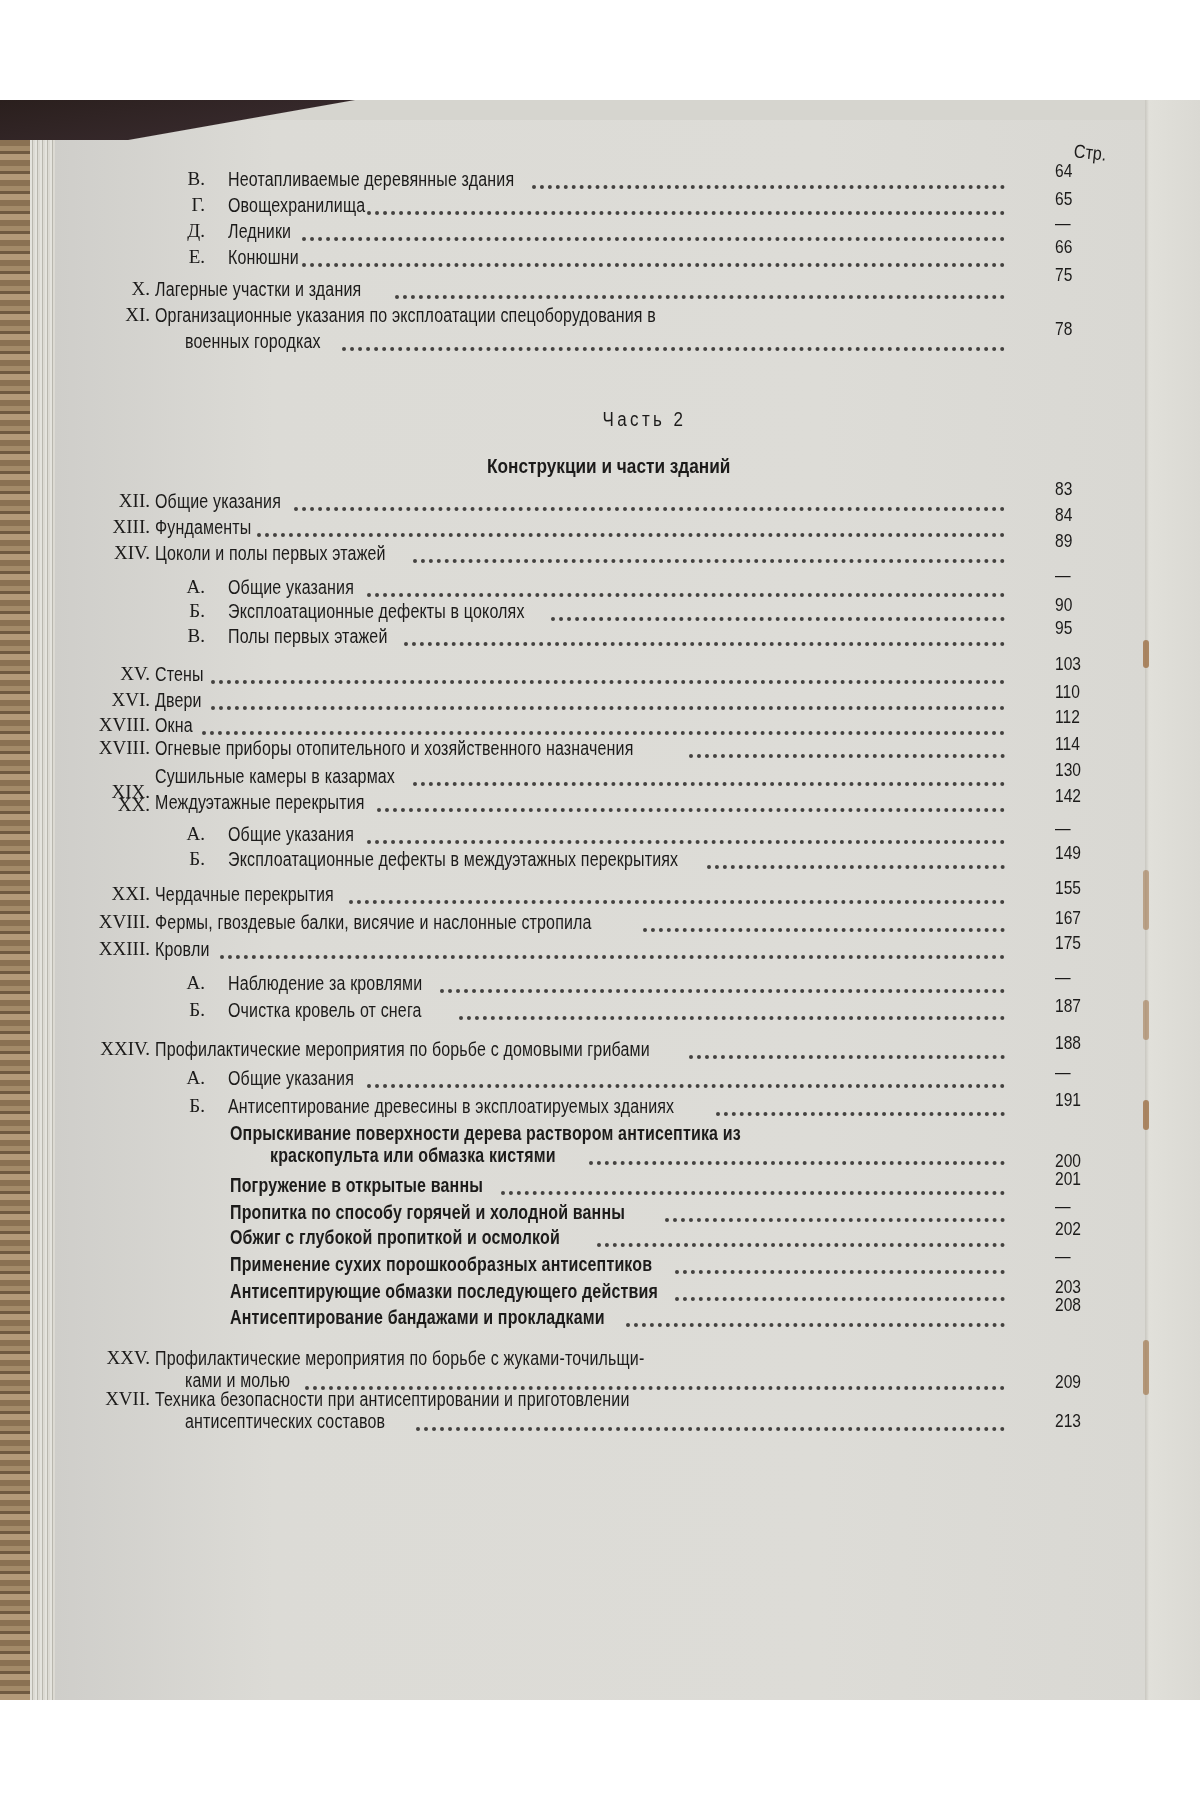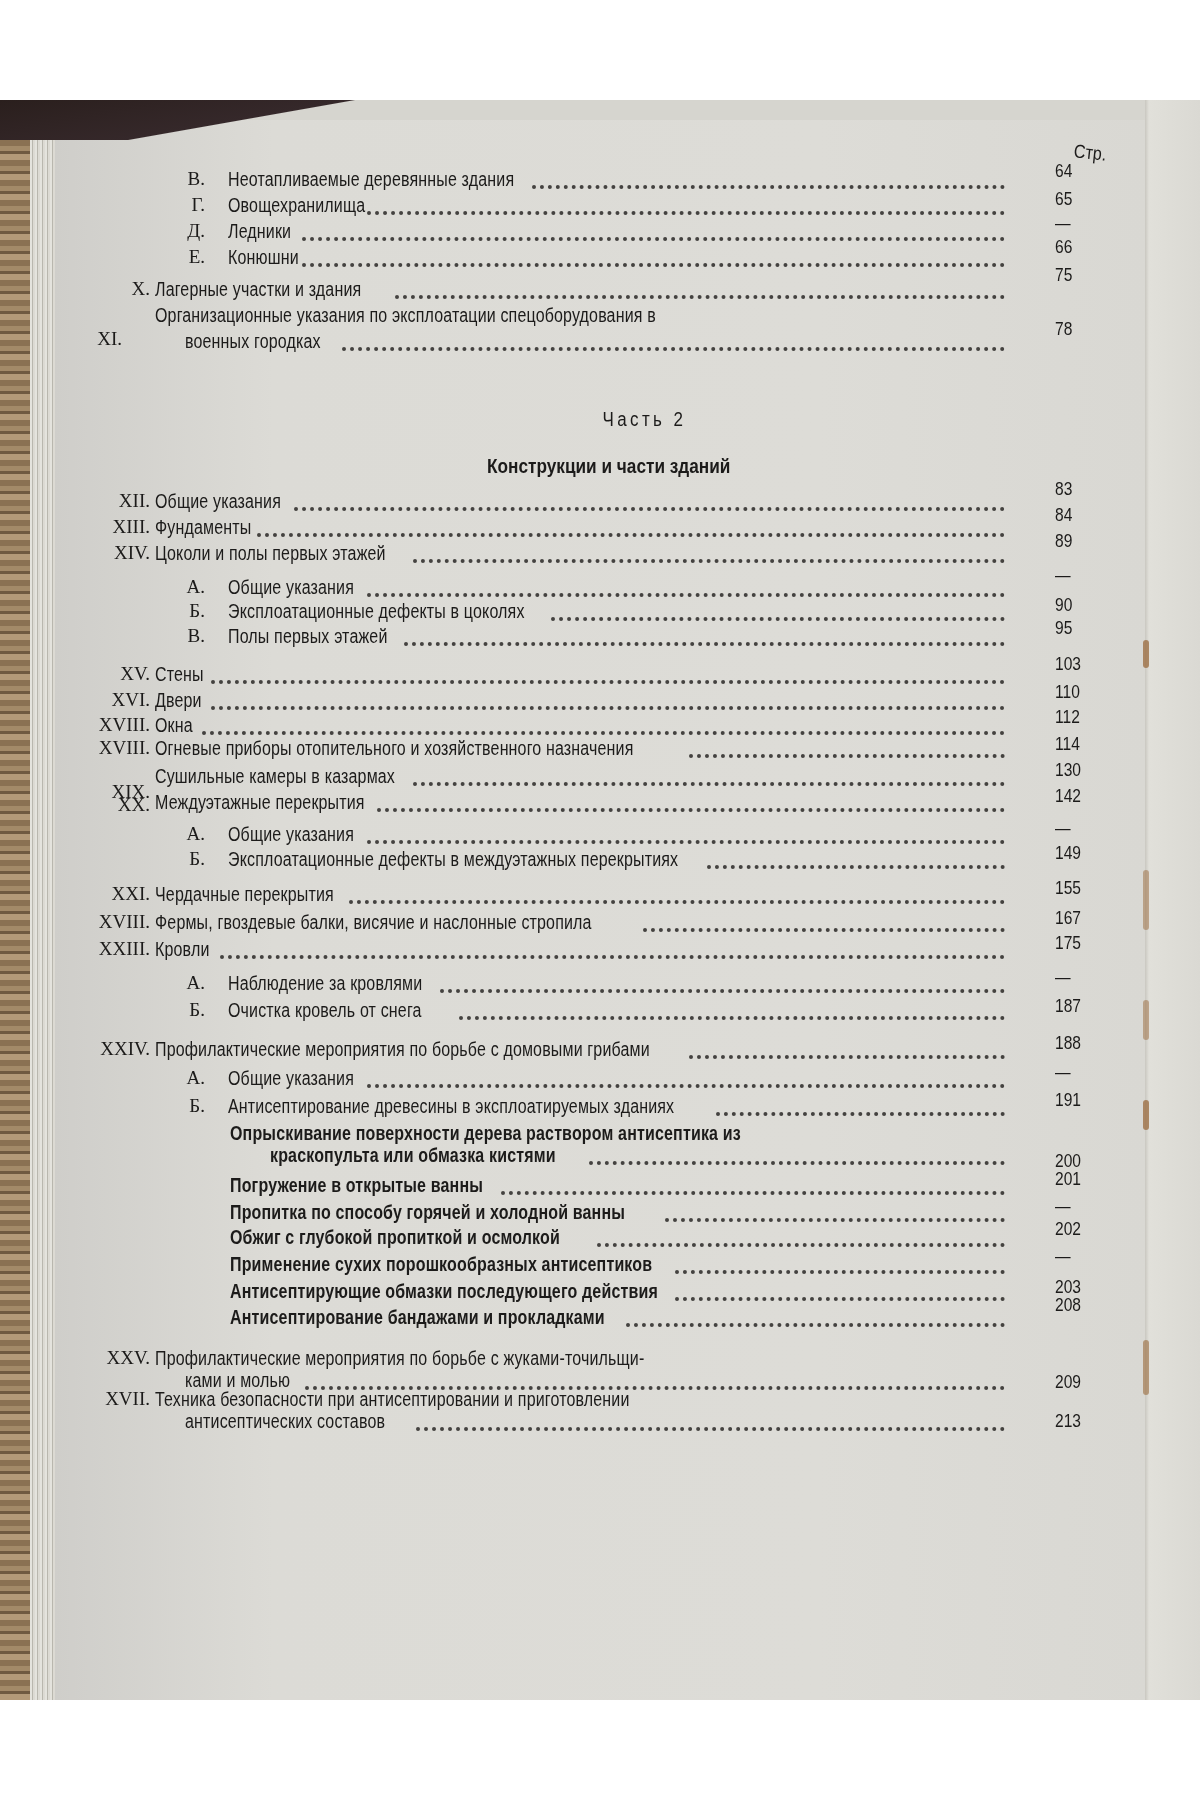--- a/index.html
+++ b/index.html
@@ -81,21 +81,21 @@
           <span class="dots" style="left: 247.4px; width: 702.6px; top: 13px;"></span>
           <span class="page-num" style="left: 1000px; top: -10px;">66</span>
         </div>
         <div class="entry" style="top: 158px;">
           <span class="roman" style="right: 1105px; top: 0px;">X.</span>
           <span class="title" style="left: 100px; top: 0px;">Лагерные участки и здания</span>
           <span class="dots" style="left: 340px; width: 610px; top: 13px;"></span>
           <span class="page-num" style="left: 1000px; top: -14px;">75</span>
         </div>
         <div class="entry" style="top: 184px;">
-          <span class="roman" style="right: 1133px; top: 0px; margin-top: 24px;">XI.</span>
+          <span class="roman" style="right: 1105px; top: 0px;">XI.</span>
           <span class="title" style="left: 100px; top: 0px;">Организационные указания по эксплоатации спецоборудования в</span>
           <span class="title" style="left: 130px; top: 26px;">военных городках</span>
           <span class="dots" style="left: 287.2px; width: 662.8px; top: 39px;"></span>
           <span class="page-num" style="left: 1000px; top: 14px;">78</span>
         </div>
       </div>
 
     <div class="heading-part">Часть 2</div>
     <div class="heading-main">Конструкции и части зданий</div>
 

